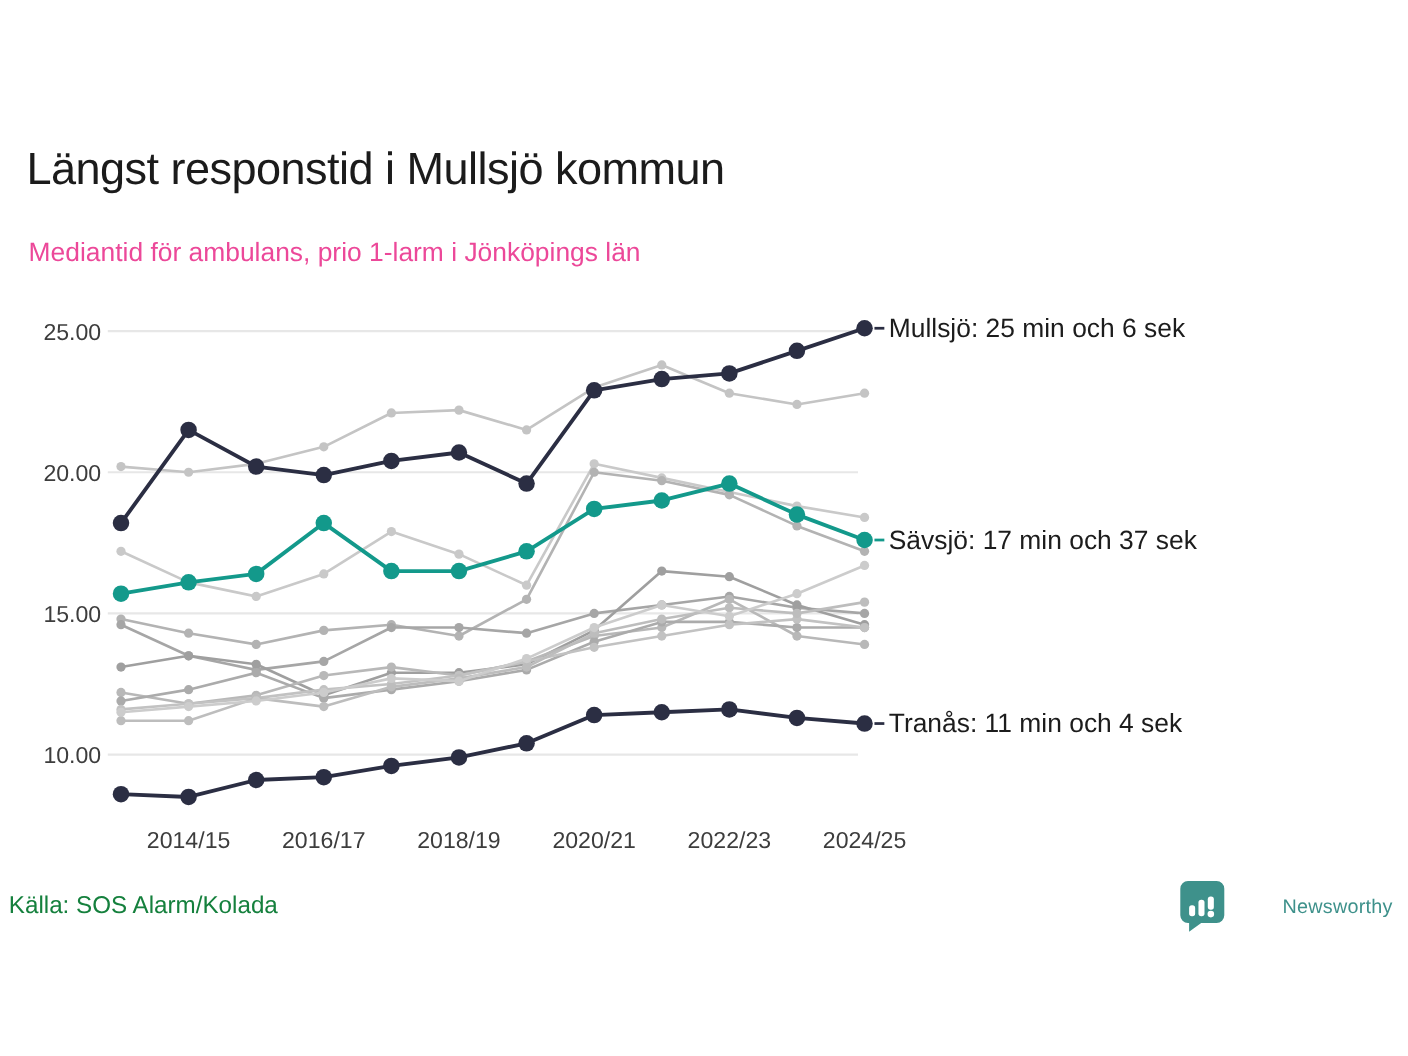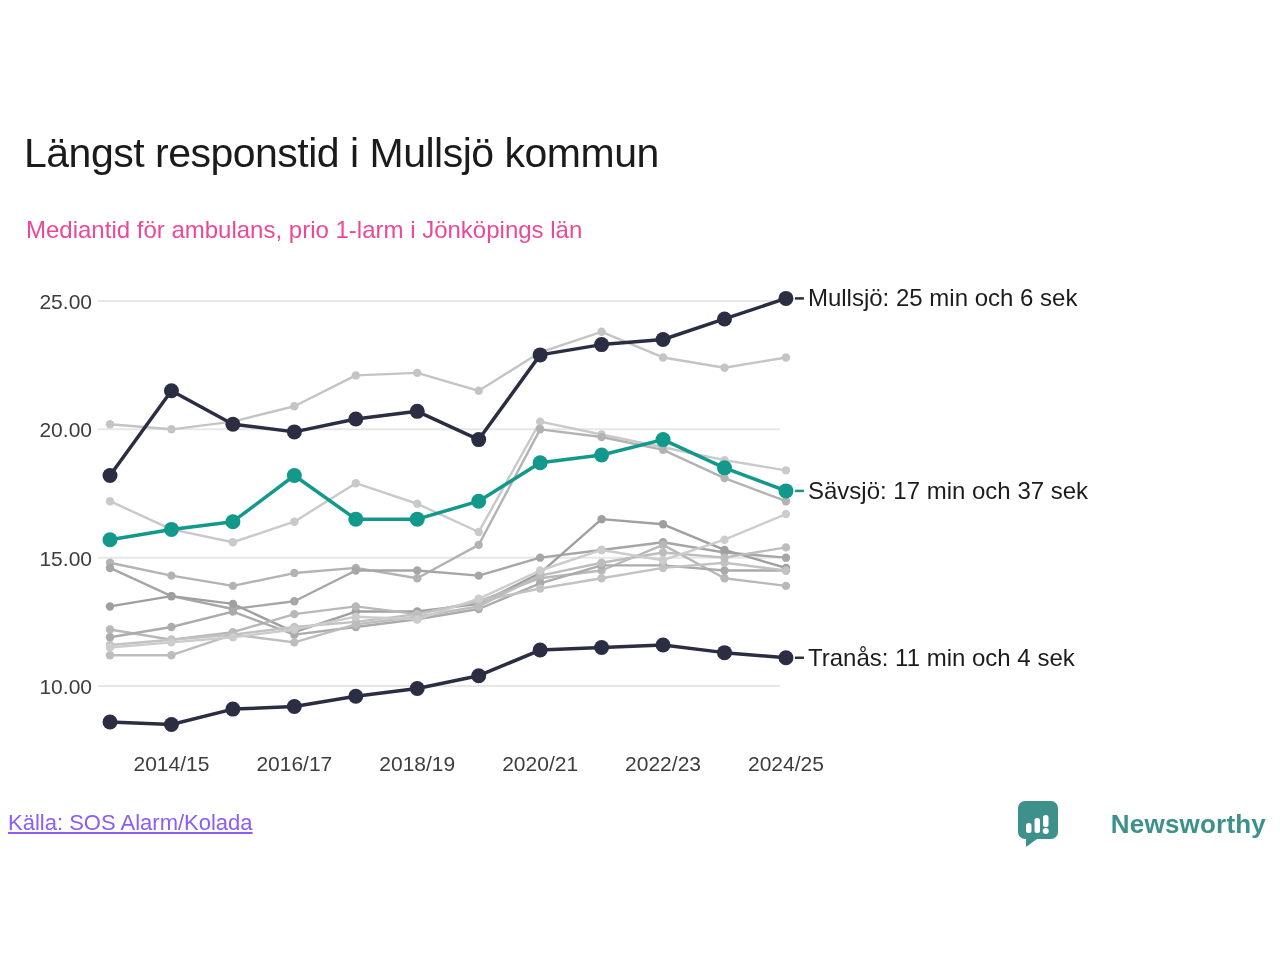--- a/index.html
+++ b/index.html
@@ -13,28 +13,28 @@
   }
   .subtitle{
     position:absolute;left:26px;top:216px;
     font-size:24px;font-weight:400;color:#ec4899;
   }
   #chart{position:absolute;left:0;top:0;width:1280px;height:960px;}
   .tick{font-family:"Liberation Sans",sans-serif;font-size:21px;fill:#3d3d3d;}
   .serieslabel{font-family:"Liberation Sans",sans-serif;font-size:24px;fill:#1c1c1c;}
   .source{
     position:absolute;left:8px;top:810px;
-    font-size:22px;color:#8b5cf6;text-decoration:underline;
+    font-size:22px;color:#15803d;
   }
   .brand{
     position:absolute;right:14px;top:800px;height:48px;
     display:flex;align-items:center;gap:10px;
   }
   .brand-text{
-    font-size:26px;font-weight:700;color:#3e918b;letter-spacing:0.2px;margin-left:42px;
+    font-size:18px;font-weight:400;color:#3e918b;letter-spacing:0.2px;margin-left:42px;
   }
 </style>
 </head>
 <body>
 
 <div class="title">Längst responstid i Mullsjö kommun</div>
 <div class="subtitle">Mediantid för ambulans, prio 1-larm i Jönköpings län</div>
 
 <svg id="chart" viewBox="0 0 1280 960" xmlns="http://www.w3.org/2000/svg">
     <line x1="98" x2="780" y1="300.98" y2="300.98" stroke="#e7e7e7" stroke-width="2"></line>

